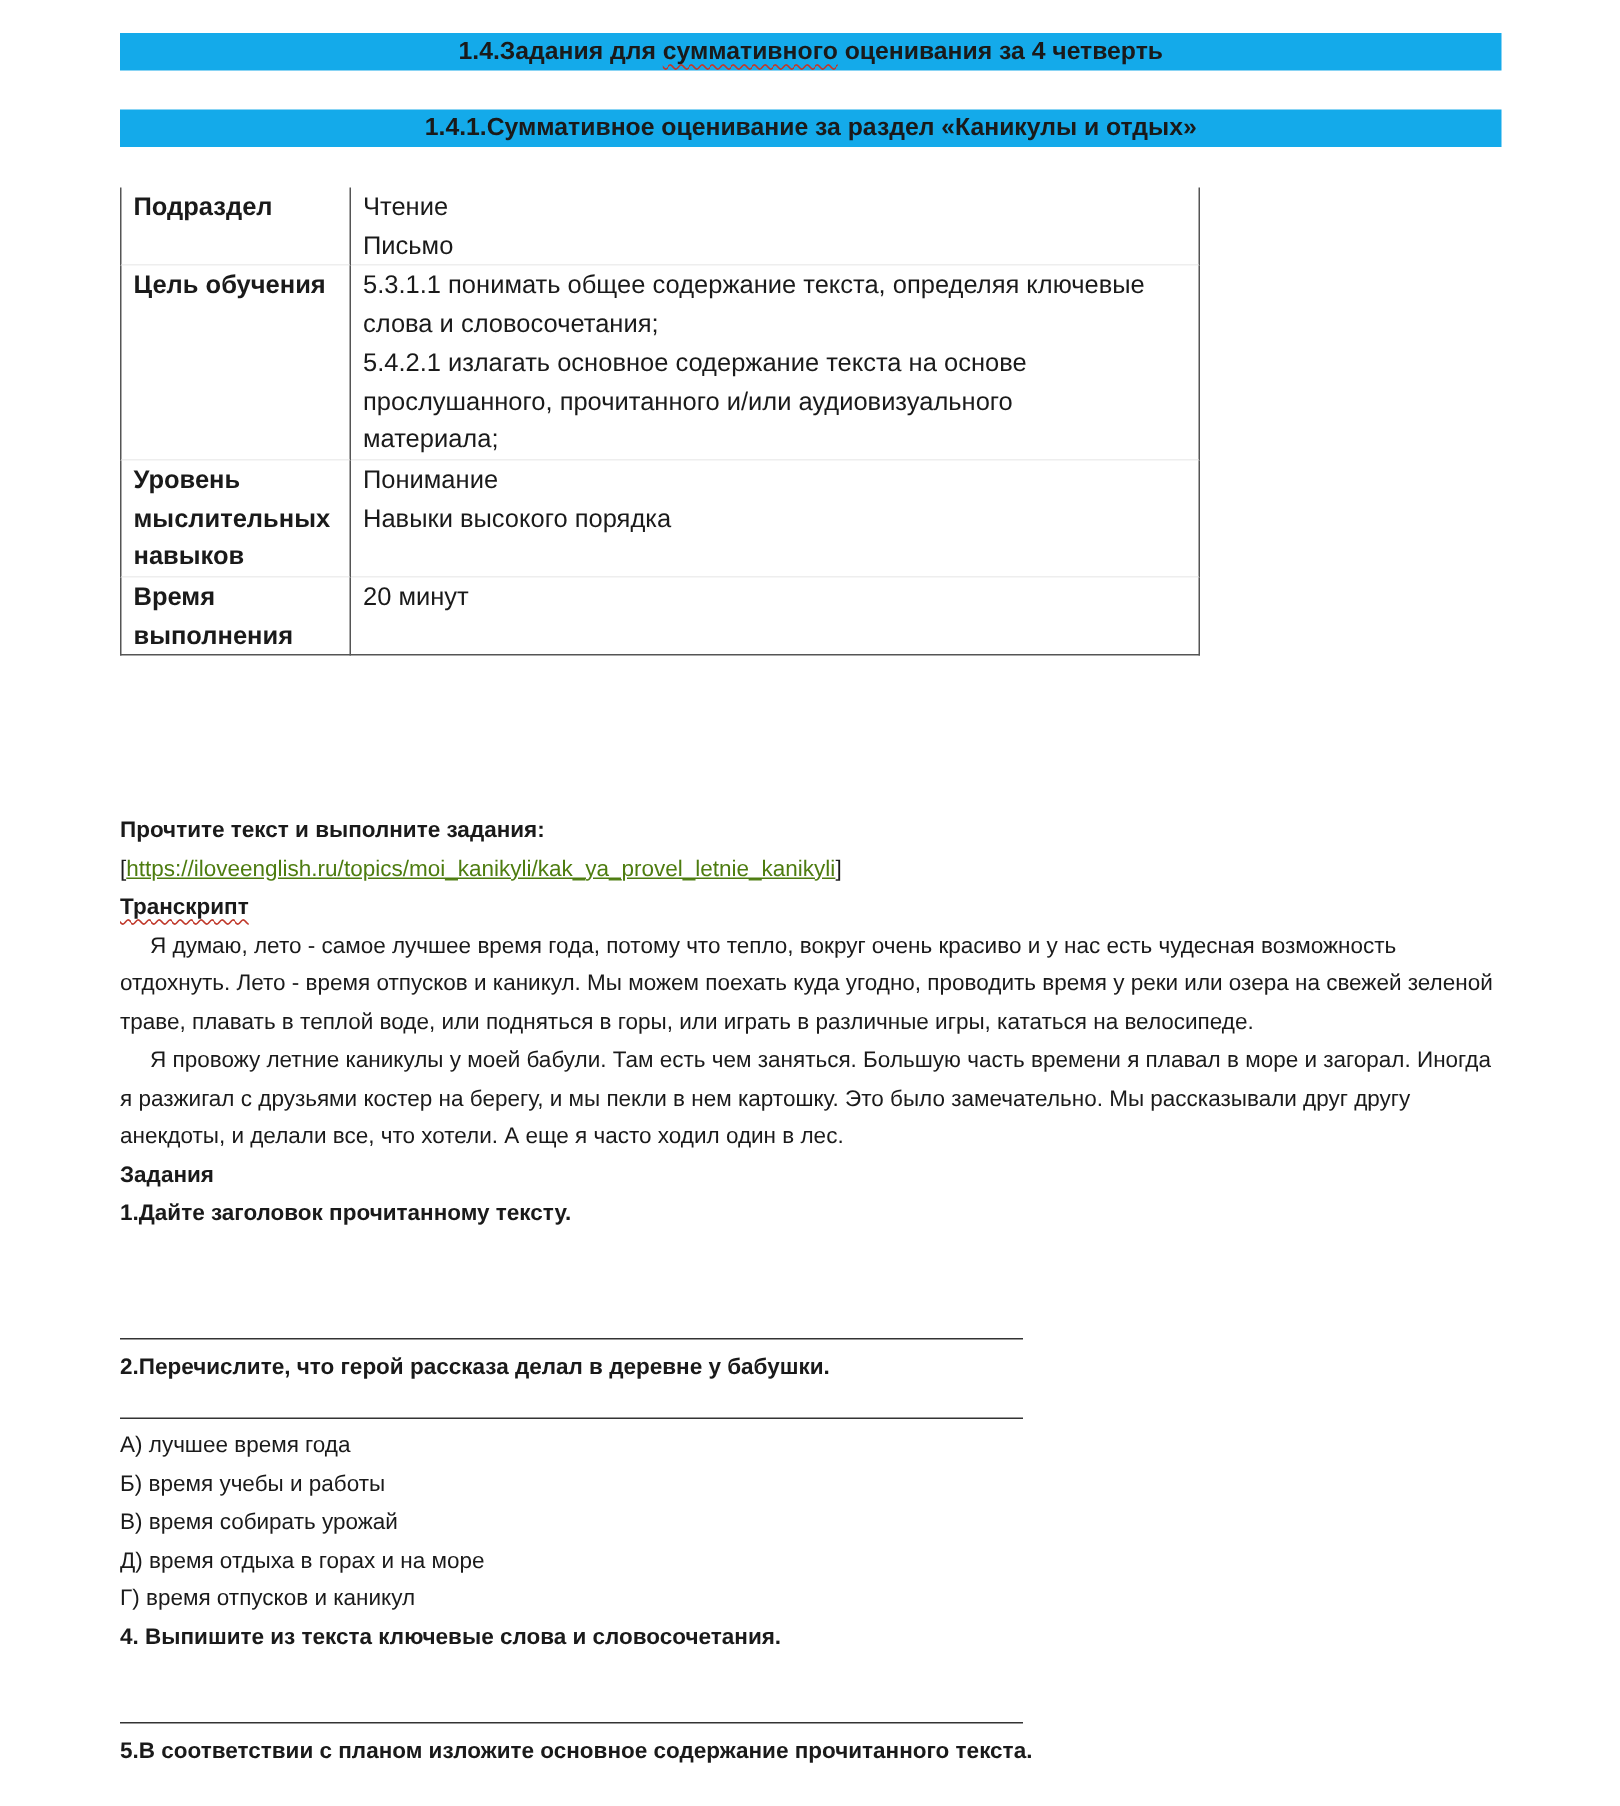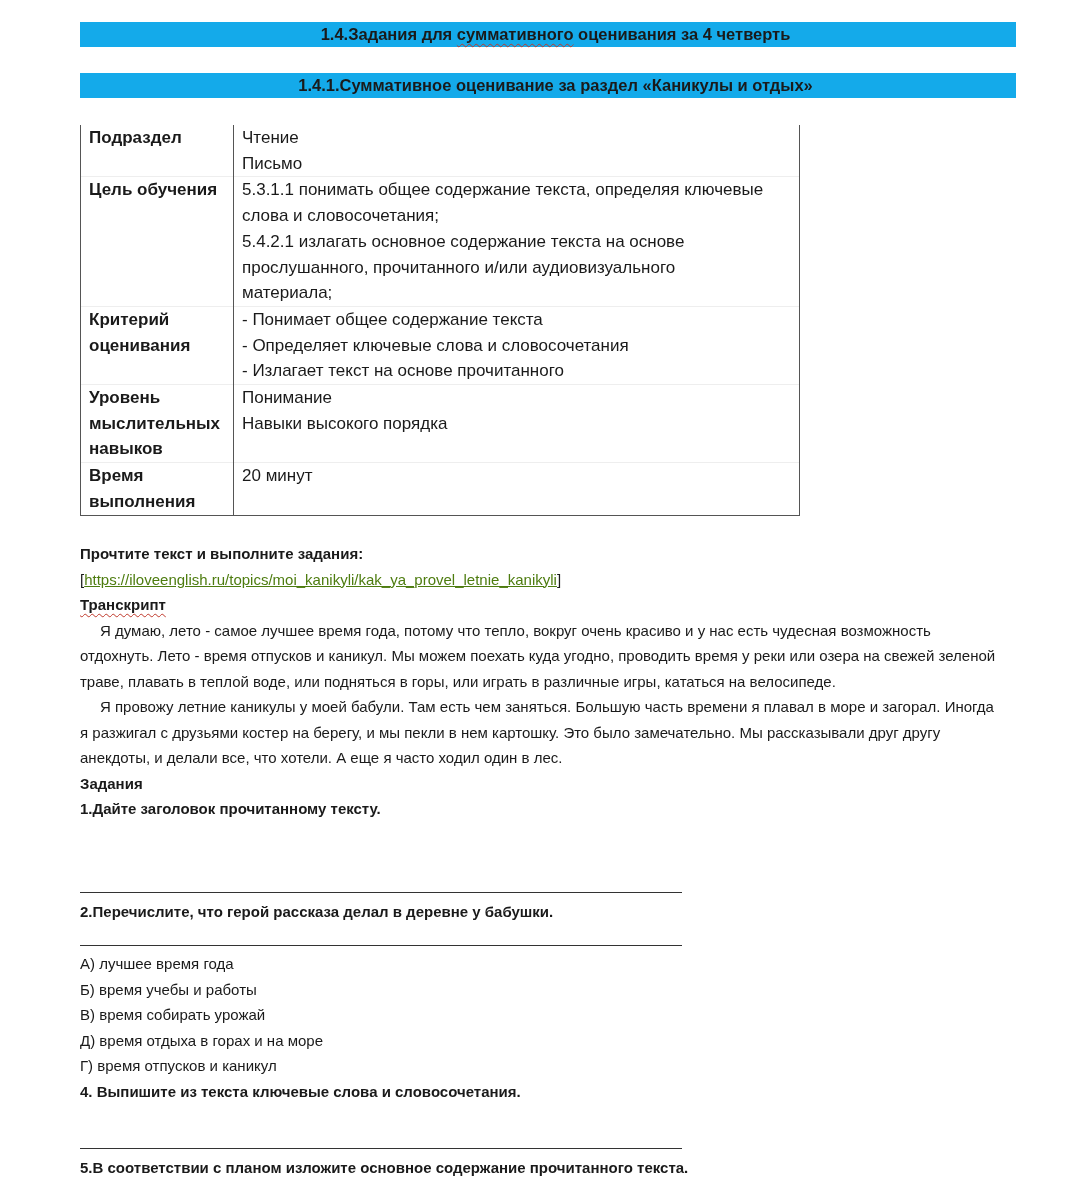--- a/index.html
+++ b/index.html
@@ -3,21 +3,21 @@
 <meta charset="utf-8">
 <style>
   html, body { margin: 0; padding: 0; background: #ffffff; }
   body {
     width: 1080px; height: 1204px; position: relative; overflow: hidden;
     font-family: "Liberation Sans", sans-serif; color: #1a1a1a; font-size: 17px;
   }
   .banner {
     position: absolute; left: 80px; width: 921px; height: 25px;
     background: #14aaea; color: #1a1a1a; font-weight: bold; font-size: 16.5px;
-    text-align: center; line-height: 25px; padding-left: 15px;
+    text-align: center; line-height: 25px;
   }
   #banner1 { top: 22px; }
   #banner2 { top: 73px; }
   .squiggle { text-decoration: underline wavy #c0392b; text-decoration-thickness: 1px; text-underline-offset: 3px; }
 
   #meta-table {
     position: absolute; left: 80px; top: 125px; width: 720px;
     border-collapse: collapse; font-size: 17px;
   }
   #meta-table td {
@@ -59,31 +59,20 @@
     <td class="value">
       <div>5.3.1.1 понимать общее содержание текста, определяя ключевые</div>
       <div>слова и словосочетания;</div>
       <div>5.4.2.1 излагать основное содержание текста на основе</div>
       <div>прослушанного, прочитанного и/или аудиовизуального</div>
       <div>материала;</div>
     </td>
   </tr>
   <tr>
     <td class="label">
-      <div>Критерий</div>
-      <div>оценивания</div>
-    </td>
-    <td class="value">
-      <div>- Понимает общее содержание текста</div>
-      <div>- Определяет ключевые слова и словосочетания</div>
-      <div>- Излагает текст на основе прочитанного</div>
-    </td>
-  </tr>
-  <tr>
-    <td class="label">
       <div>Уровень</div>
       <div>мыслительных</div>
       <div>навыков</div>
     </td>
     <td class="value">
       <div>Понимание</div>
       <div>Навыки высокого порядка</div>
     </td>
   </tr>
   <tr>

